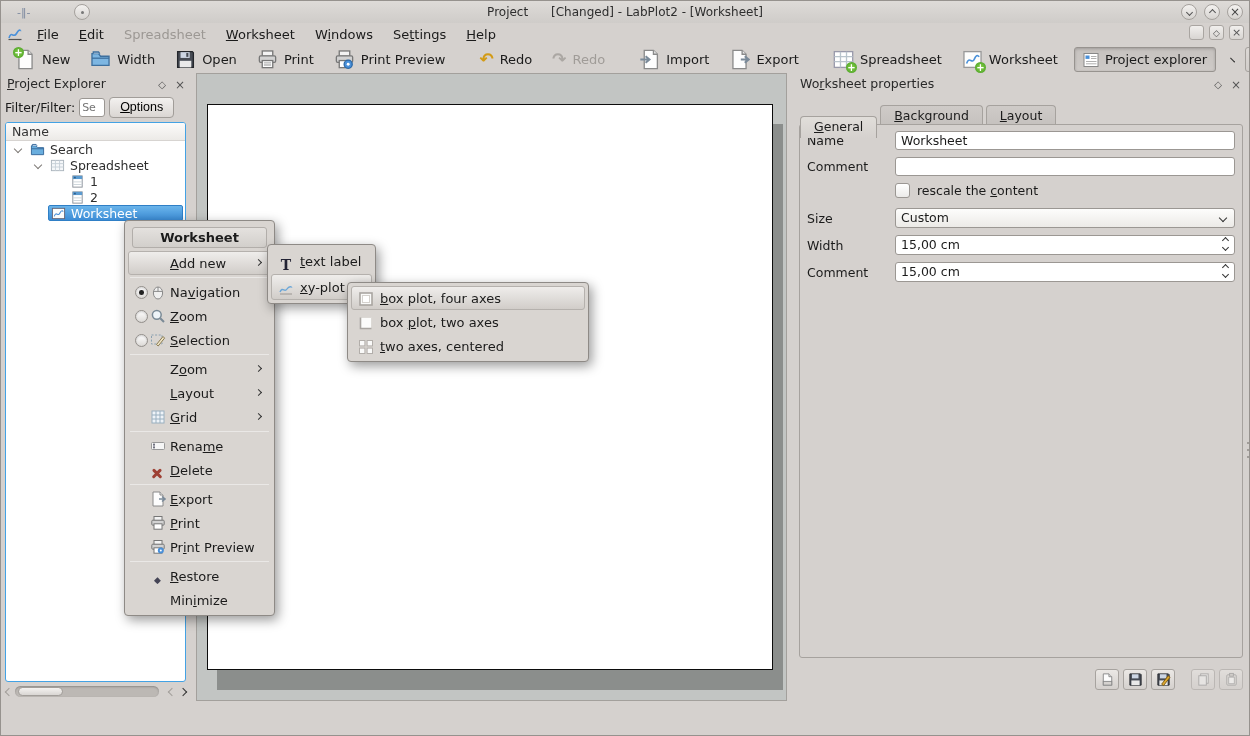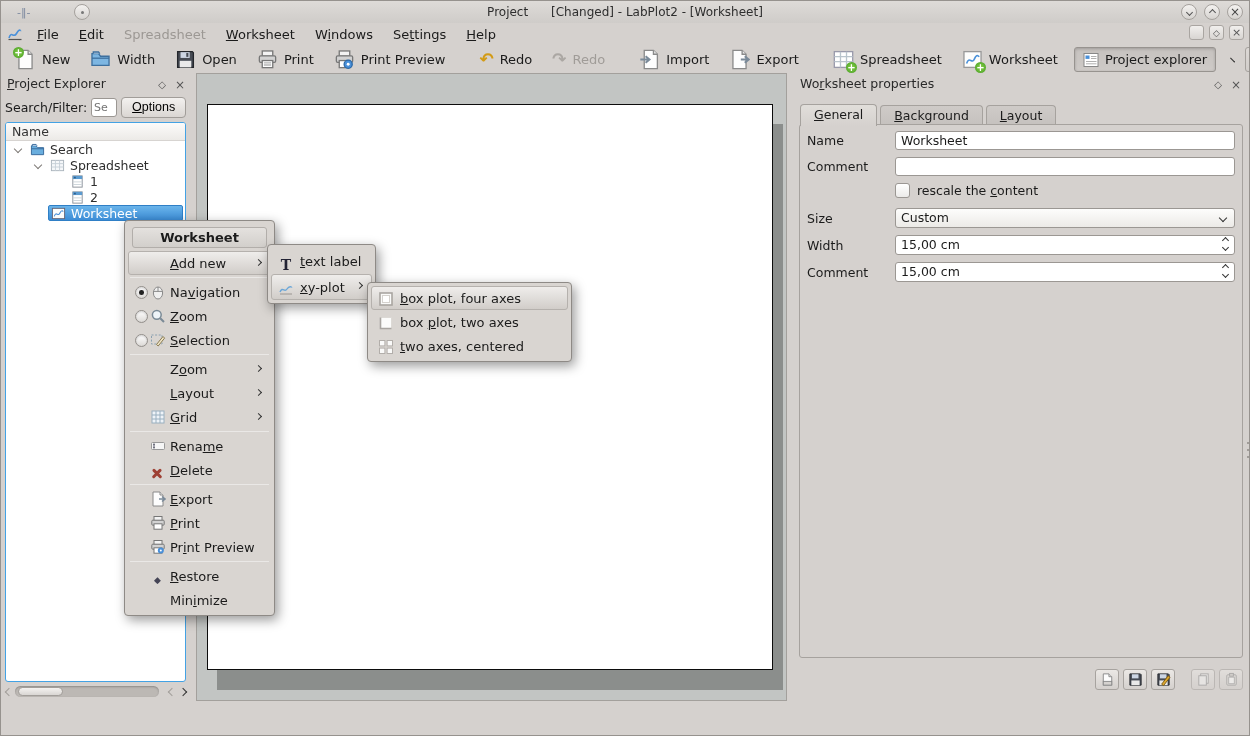--- a/index.html
+++ b/index.html
@@ -59,21 +59,21 @@
   .groove{position:absolute;left:12px;right:30px;top:2px;height:11px;background:#bcb8b4;border-radius:6px;box-shadow:inset 0 1px 2px rgba(0,0,0,.25)}
   .thumb{position:absolute;left:3px;top:1px;width:45px;height:9px;border-radius:5px;background:linear-gradient(#f4f2f0,#d9d6d3);border:1px solid #a29e9a}
 
   
   .mdi{position:absolute;left:195px;top:72px;width:591px;height:628px;background:#c2c5c3;border:1px solid #a3a09c}
   .page{position:absolute;left:10px;top:30px;width:566px;height:566px;background:#fff;border:1.5px solid #0c0c0c;box-shadow:10px 20px 0 #8b8e8c}
 
   
   .tabs{position:absolute;left:4px;top:28px;display:flex}
   .tab{height:21px;line-height:20px;padding:0 13px;border:1px solid #a6a29e;border-bottom:none;border-radius:4px 4px 0 0;background:linear-gradient(#cfcbc8,#c5c1be);margin-right:3px;position:relative;top:2px;font-size:12.5px}
-  .tab.active{background:linear-gradient(#e1deda,#d5d1ce);top:1px;z-index:3;height:22px}
+  .tab.active{background:linear-gradient(#e1deda,#d5d1ce);top:13px;z-index:3;height:22px}
   .props-frame{position:absolute;left:3px;right:8px;top:49px;height:534px;border:1px solid #a6a29e;border-radius:3px;padding:6px 7px;z-index:2;background:#d5d1ce}
   .frow{display:grid;grid-template-columns:88px 1fr;align-items:center;margin-bottom:7px;font-size:12.5px}
   .tinput{height:19px;border:1px solid #9b9793;border-radius:3px;background:#fff;font-size:12.5px;padding:0 5px;width:100%;font-family:inherit;color:#1b1b1b}
   .combo{position:relative;height:20px;border:1px solid #9b9793;border-radius:3px;background:linear-gradient(#fdfdfc,#eceae7);font-size:12.5px;line-height:18px;padding:0 5px}
   .combo .chev{position:absolute;right:8px;top:6px;color:#333}
   .spinbox{position:relative;height:20px;border:1px solid #9b9793;border-radius:3px;background:#fff;font-size:12.5px;line-height:18px;padding:0 5px}
   .spin{position:absolute;right:6px;top:2px;display:flex;flex-direction:column;gap:2px;color:#333}
   .heading{font-weight:bold;font-size:12.5px;margin:8px 0 8px 0}
   .cbx{width:15px;height:15px;border:1px solid #9b9793;border-radius:3px;background:linear-gradient(#fff,#ecebe9);display:inline-block;flex:none}
   .chk-row{display:flex;align-items:center;gap:7px;margin:2px 0 10px 88px;font-size:12.5px}
@@ -286,21 +286,21 @@
 
   <div class="dock" style="left:2px;top:74px;width:186px;height:624px">
     <div class="dock-head">
       <span><u>P</u>roject Explorer</span>
       <span class="dock-btns">
         <span><span>◇</span></span>
         <span style="font-size:12px"><span>×</span></span>
       </span>
     </div>
     <div class="search-row">
-      <span>Search/Filter:</span>
+      <span>Filter/Filter:</span>
       <input class="search-input" placeholder="Se" style="">
       <button class="btn"><u>O</u>ptions</button>
     </div>
     <div class="tree-frame">
       <div class="tree-head">Name</div>
       <div class="trow" style="padding-left:24px">
         <span class="texp" style="left:9px"></span>
         <span class="ti">
           <svg viewBox="0 0 16 16">
               <path d="M1.5 4h5l1.5 2h6.5v7.5h-13z" fill="#6aaede" stroke="#36699b"></path>
@@ -590,21 +590,21 @@
         <svg viewBox="0 0 16 16">
             <path d="M2 11 C4.5 5 6.5 12 9 8 S13.5 6.5 14 6" fill="none" stroke="#6aa6d8" stroke-width="1.4"></path>
             <path d="M2 13h12" stroke="#9a9691" stroke-width="1"></path>
           </svg>
       </span>
       <span><u>x</u>y-plot</span>
       <span class="m-arrow chev small right"></span>
     </div>
   </div>
 
-  <div class="popup" style="left:366px;top:281px;width:205px">
+  <div class="popup" style="left:346px;top:281px;width:242px">
     <div class="m-item hl" style="padding-left:28px">
       <span class="m-ic2" style="top:4px">
         <svg viewBox="0 0 16 16">
             <rect x="2" y="2" width="12" height="12" fill="#fafaf9" stroke="#a9a5a1" stroke-width="1.6"></rect>
             <rect x="4.5" y="4.5" width="7" height="7" fill="#fff" stroke="#d5d2ce"></rect>
           </svg>
       </span>
       <span><u>b</u>ox plot, four axes</span>
     </div>
     <div class="m-item" style="padding-left:28px">

